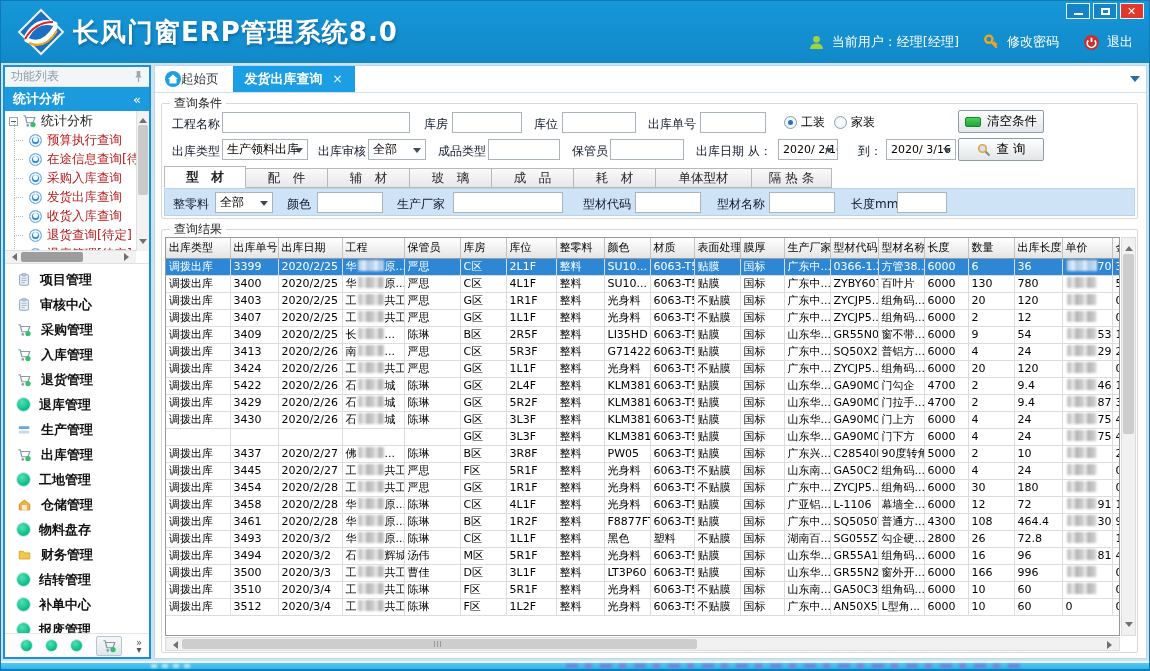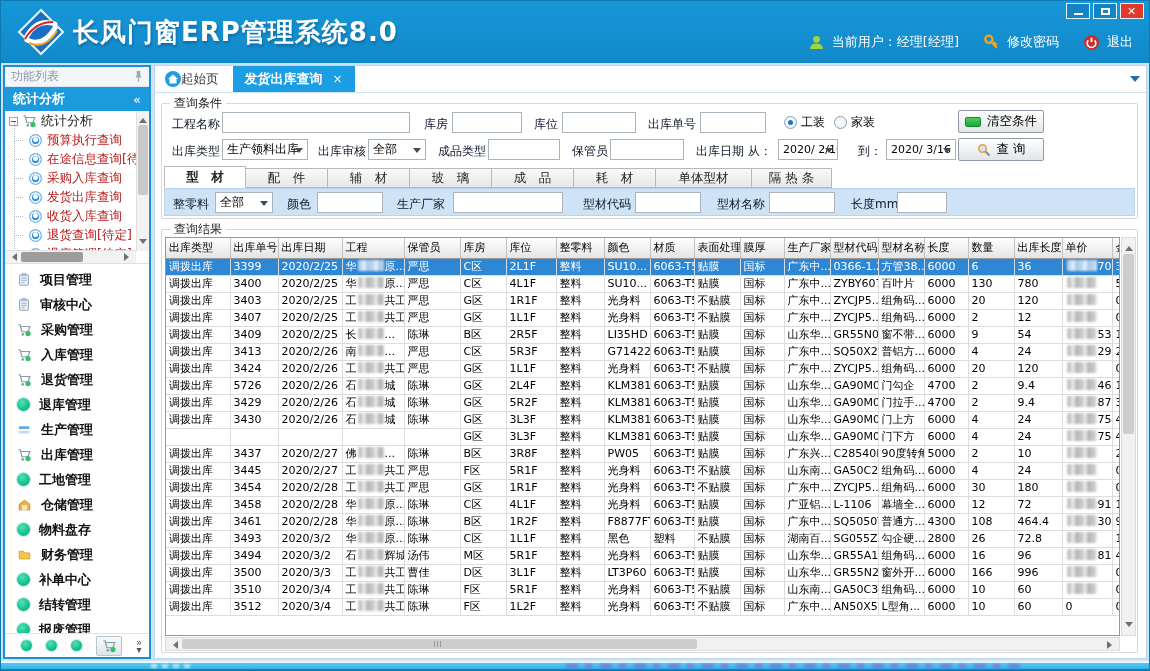--- a/index.html
+++ b/index.html
@@ -316,25 +316,25 @@
             <span>物料盘存</span>
           </div>
           <div class="mod-item">
             <svg width="15" height="13" viewBox="0 0 16 16">
               <path d="M1.5 4h5l1.5 2h6.5v7.5h-13z" fill="#f5c744" stroke="#cf9d2a"></path>
             </svg>
             <span>财务管理</span>
           </div>
           <div class="mod-item">
             <span class="dot-teal"></span>
+            <span>结转管理</span>
+          </div>
+          <div class="mod-item">
+            <span class="dot-teal"></span>
             <span>补单中心</span>
-          </div>
-          <div class="mod-item">
-            <span class="dot-teal"></span>
-            <span>结转管理</span>
           </div>
           <div class="mod-item">
             <span class="dot-teal"></span>
             <span>报废管理</span>
           </div>
         </div>
       <div class="sb-footer">
         <span class="dot-teal"></span>
         <span class="dot-teal"></span>
         <span class="dot-teal"></span>
@@ -673,21 +673,21 @@
                     <td>ZYCJP5...</td>
                     <td>组角码...</td>
                     <td>6000</td>
                     <td>20</td>
                     <td>120</td>
                     <td><span class="px-blur w30"></span></td>
                     <td>0</td>
                   </tr>
                   <tr class="">
                     <td>调拨出库</td>
-                    <td>5726</td>
+                    <td>5422</td>
                     <td>2020/2/26</td>
                     <td>石<span class="px-blur w26"></span>城</td>
                     <td>陈琳</td>
                     <td>G区</td>
                     <td>2L4F</td>
                     <td>整料</td>
                     <td>KLM3817</td>
                     <td>6063-T5</td>
                     <td>贴膜</td>
                     <td>国标</td>

